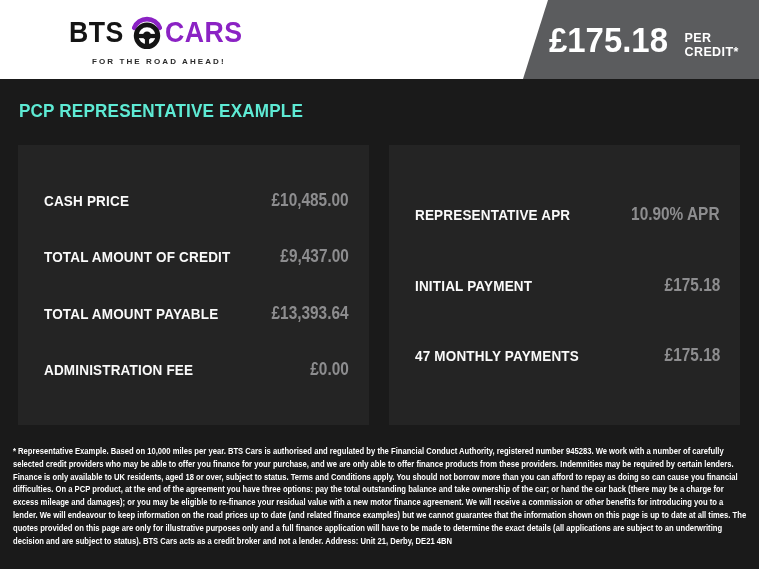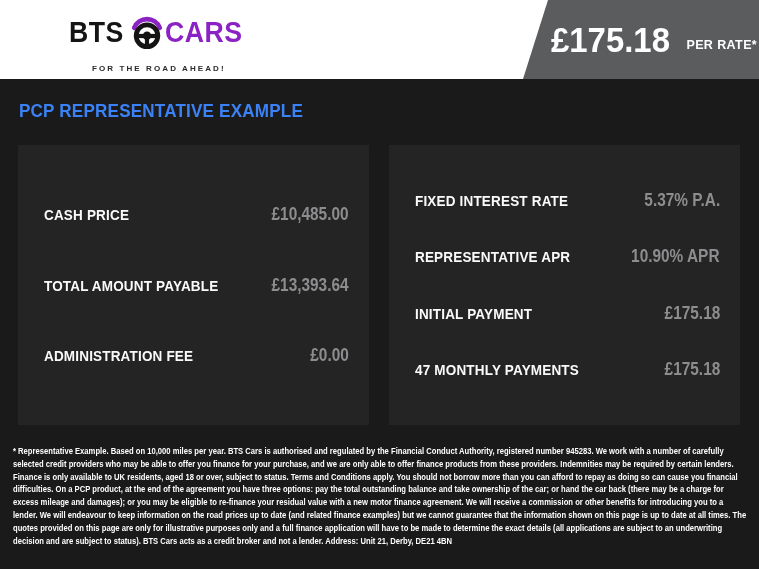--- a/index.html
+++ b/index.html
@@ -18,21 +18,21 @@
   .logo-bts {
     font-size:29px; font-weight:bold; color:#141414;
     letter-spacing:0.5px; display:inline-block; transform:scaleX(.92); transform-origin:left center;
   }
   .wheel { display:inline-block; margin:0 1px; line-height:0; }
   .logo-cars {
     font-size:29px; font-weight:bold; letter-spacing:0.5px;
     display:inline-block; transform:scaleX(.92); transform-origin:left center;
   }
   .tagline {
-    margin-top:13px; text-align:center;
+    margin-top:6px; text-align:center;
     font-size:8px; font-weight:bold; letter-spacing:2.1px; color:#2a2a2a;
   }
   .price-banner {
     position:absolute; top:0; left:523px; width:236px; height:79px;
     clip-path:polygon(25px 0, 100% 0, 100% 100%, 0 100%);
     display:flex; align-items:center; justify-content:center;
     padding-left:26px; box-sizing:border-box;
   }
   .price-amount {
     font-size:35px; font-weight:bold; color:#ffffff;
@@ -40,21 +40,21 @@
   }
   .price-suffix {
     font-size:12.5px; font-weight:bold; color:#ffffff; letter-spacing:0.4px;
     margin:10px 0 0 9px;
   }
 
   
   .main { position:relative; }
   .title {
     margin:0; padding:21px 0 0 19px;
-    font-size:19px; font-weight:bold; color:#3b82f6; letter-spacing:0.2px;
+    font-size:19px; font-weight:bold; color:#5eead4; letter-spacing:0.2px;
     transform-origin:left top;
   }
   .title-inner { display:inline-block; transform:scaleX(.9); transform-origin:left center; }
   .panels { display:flex; gap:20px; margin:23px 19px 0 18px; height:280px; }
   .panel {
     flex:1; background:#242424;
     display:flex; flex-direction:column; justify-content:space-evenly;
     padding:10px 20px 10px 26px; box-sizing:border-box;
   }
   .row { display:flex; justify-content:space-between; align-items:center; }
@@ -93,49 +93,49 @@
             <circle cx="18" cy="24" r="4.5" fill="#141414"></circle>
           </svg>
         </span>
         <span class="logo-cars" style="color: rgb(139, 34, 196);">CARS</span>
       </div>
       <div class="tagline">FOR THE ROAD AHEAD!</div>
     </div>
 
     <div class="price-banner" style="background: rgb(91, 92, 94);">
       <span class="price-amount">£175.18</span>
-      <span class="price-suffix">PER RATE*</span>
+      <span class="price-suffix">PER CREDIT*</span>
     </div>
   </header>
 
   <main class="main">
     <h1 class="title"><span class="title-inner">PCP REPRESENTATIVE EXAMPLE</span></h1>
 
     <div class="panels">
 
       <section class="panel">
         <div class="row">
           <span class="row-label">CASH PRICE</span>
           <span class="row-value">£10,485.00</span>
         </div>
         <div class="row">
+          <span class="row-label">TOTAL AMOUNT OF CREDIT</span>
+          <span class="row-value">£9,437.00</span>
+        </div>
+        <div class="row">
           <span class="row-label">TOTAL AMOUNT PAYABLE</span>
           <span class="row-value">£13,393.64</span>
         </div>
         <div class="row">
           <span class="row-label">ADMINISTRATION FEE</span>
           <span class="row-value">£0.00</span>
         </div>
       </section>
 
       <section class="panel">
-        <div class="row">
-          <span class="row-label">FIXED INTEREST RATE</span>
-          <span class="row-value">5.37% P.A.</span>
-        </div>
         <div class="row">
           <span class="row-label">REPRESENTATIVE APR</span>
           <span class="row-value">10.90% APR</span>
         </div>
         <div class="row">
           <span class="row-label">INITIAL PAYMENT</span>
           <span class="row-value">£175.18</span>
         </div>
         <div class="row">
           <span class="row-label">47 MONTHLY PAYMENTS</span>

